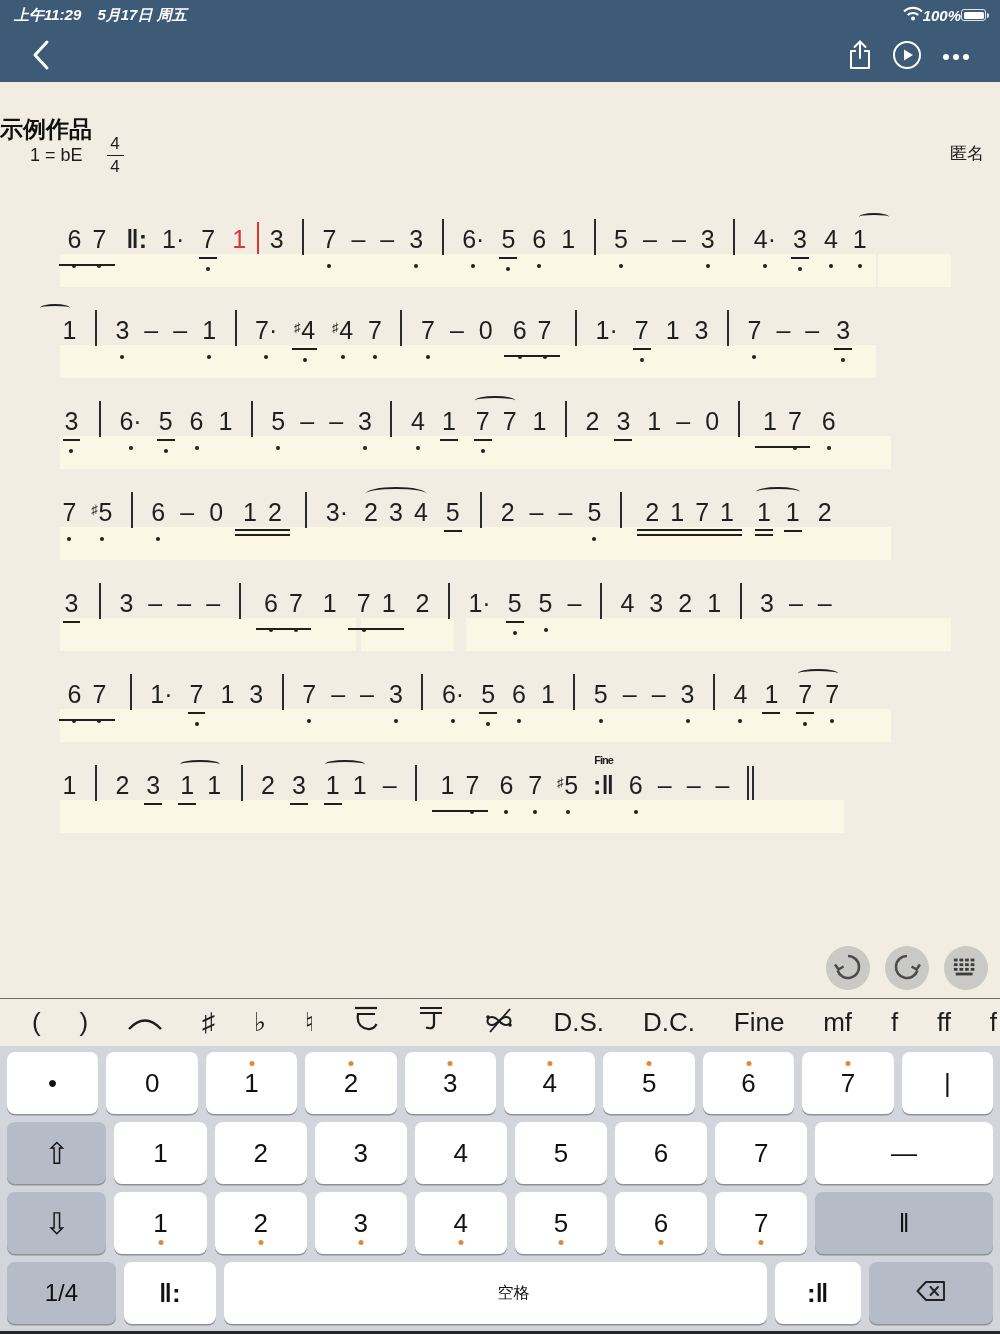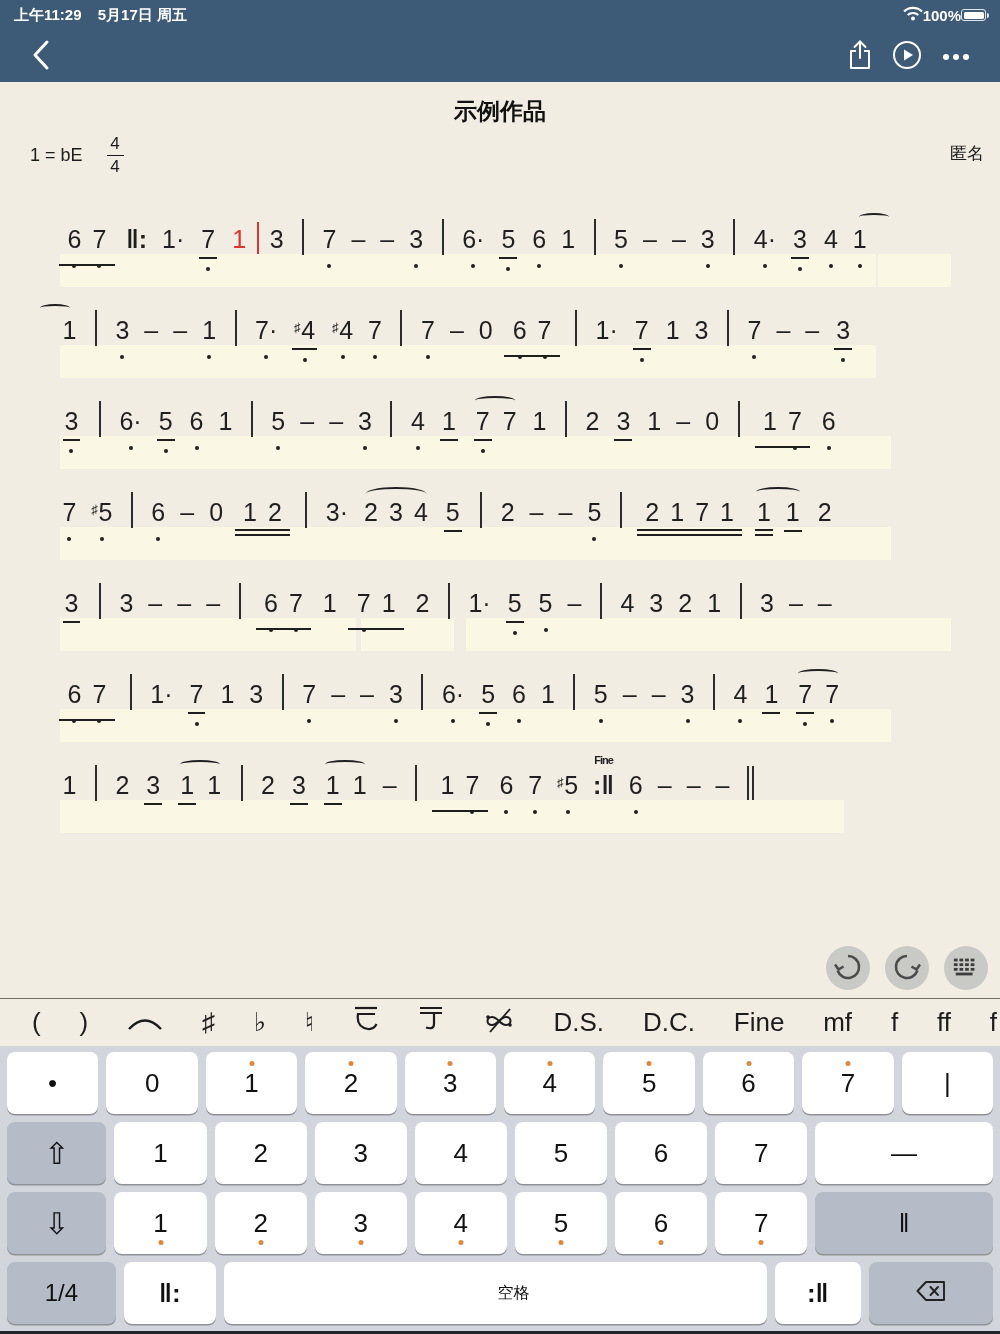--- a/index.html
+++ b/index.html
@@ -1,33 +1,33 @@
 <!DOCTYPE html>
 <html><head>
 <meta charset="utf-8">
 <style>
   * { margin:0; padding:0; box-sizing:border-box; }
   body { font-family:"Liberation Sans", sans-serif; }
   .page { width:1000px; height:1334px; background:#f2ede2; position:relative; overflow:hidden; }
 
   
   .statusbar { height:30px; background:#3d5a77; color:#fff; display:flex;
-    justify-content:space-between; align-items:center; padding:0 14px; font-size:15px; font-weight:bold; }
+    justify-content:space-between; align-items:center; padding:0 14px; font-size:15px; font-weight:bold;font-style:italic; }
   .sb-left span { margin-right:12px; }
   .sb-right { display:flex; align-items:center; }
   .batt { width:25px; height:12px; border:1px solid rgba(255,255,255,.85); border-radius:3px; position:relative; }
   .batt-fill { position:absolute; top:1.5px; left:1.5px; right:1.5px; bottom:1.5px; background:#fff; border-radius:1.5px; }
   .batt::after { content:""; position:absolute; right:-4px; top:3px; width:2.5px; height:5px; background:rgba(255,255,255,.85); border-radius:0 2px 2px 0; }
   .navbar { height:52px; background:#3d5a77; display:flex; align-items:center; padding:0 20px; }
   .nav-spacer { flex:1; }
   .nav-btn { background:none; border:none; cursor:pointer; padding:4px 10px; display:flex; align-items:center; }
 
   
   .score { position:relative; height:916px; }
-  .score-title { text-align:center; padding-top:14px; font-size:23px; font-weight:bold; color:#111; }
+  .score-title { text-align:left; padding-top:32px; font-size:23px; font-weight:bold; color:#111; }
   .keysig { position:absolute; left:30px; top:52px; font-size:18px; color:#1c1c1c; display:flex; align-items:center; gap:24px; }
   .frac { display:inline-flex; flex-direction:column; align-items:center; font-size:17px; line-height:1.15; }
   .frac .fline { width:17px; height:1.6px; background:#1c1c1c; margin:1px 0; }
   .author { position:absolute; right:16px; top:60px; font-size:17px; color:#1c1c1c; }
 
   
   #score-lines { position:absolute; top:125px; left:0; right:0; }
   .score-line { position:relative; height:91px; }
   .band { position:absolute; top:47px; height:33px; background:#faf7e4; }
   .notes { position:absolute; top:12px; left:55px; white-space:nowrap; color:#1f1f1f; font-size:25px; }

